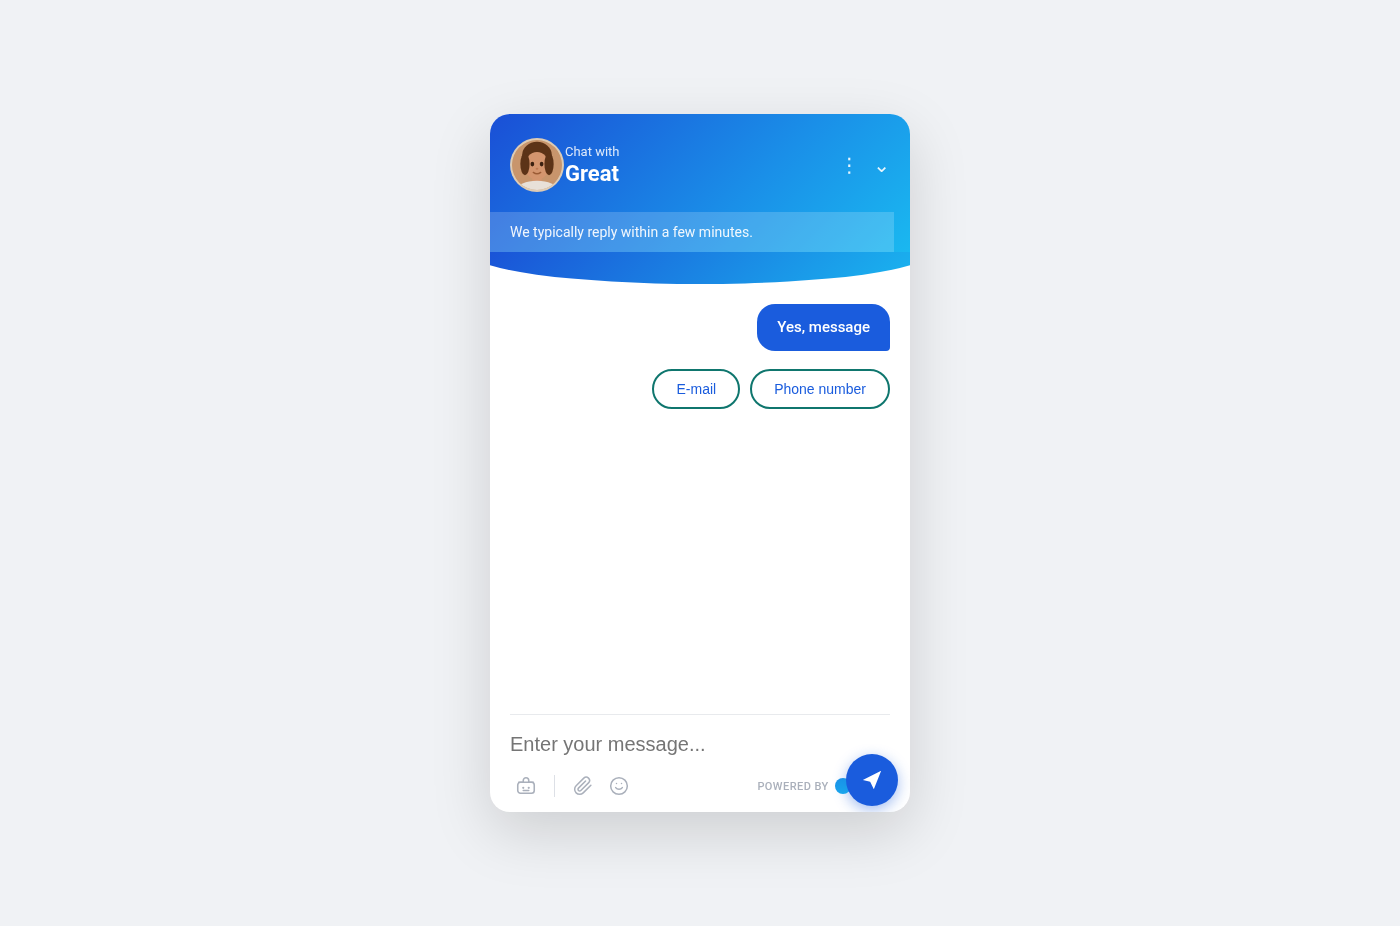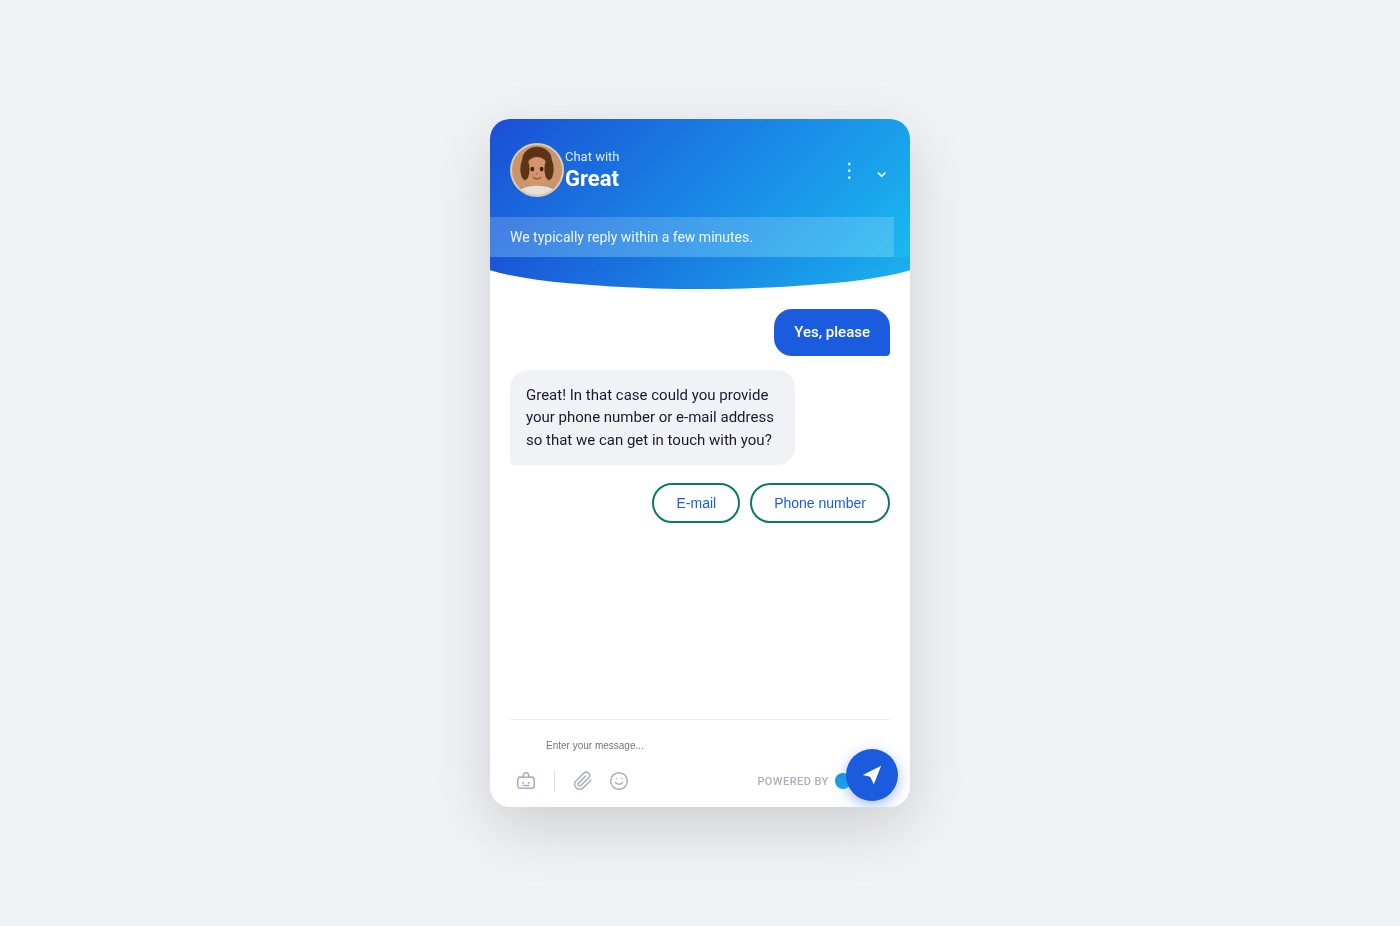--- a/index.html
+++ b/index.html
@@ -187,25 +187,24 @@
 
     
     .chat-input-area {
       padding: 14px 20px 10px 20px;
     }
 
     .message-input {
       width: 100%;
       border: none;
       outline: none;
-      font-size: 10px;
+      font-size: 20px;
       color: #0c4a6e;
       background: transparent;
       padding: 4px 0;
-      margin-left: 36px;
     }
 
     .chat-toolbar {
       display: flex;
       align-items: center;
       margin-top: 10px;
       position: relative;
     }
 
     .toolbar-icons {
@@ -329,26 +328,23 @@
     <div class="chat-status-bar">
       <p>We typically reply within a few minutes.</p>
     </div>
   </div>
 
   <div class="wave-container"></div>
 
   <div class="chat-messages">
 
     <div class="bubble-right">
-      <p>Yes, please</p>
+      <p>Yes, message</p>
     </div>
 
-    <div class="bubble-left">
-      <p>Great! In that case could you provide your phone number or e-mail address so that we can get in touch with you?</p>
-    </div>
 
     <div class="quick-replies">
       <button class="quick-reply-btn">E-mail</button>
       <button class="quick-reply-btn">Phone number</button>
     </div>
   </div>
 
   <div class="chat-divider"></div>
 
   <div class="chat-input-area">

